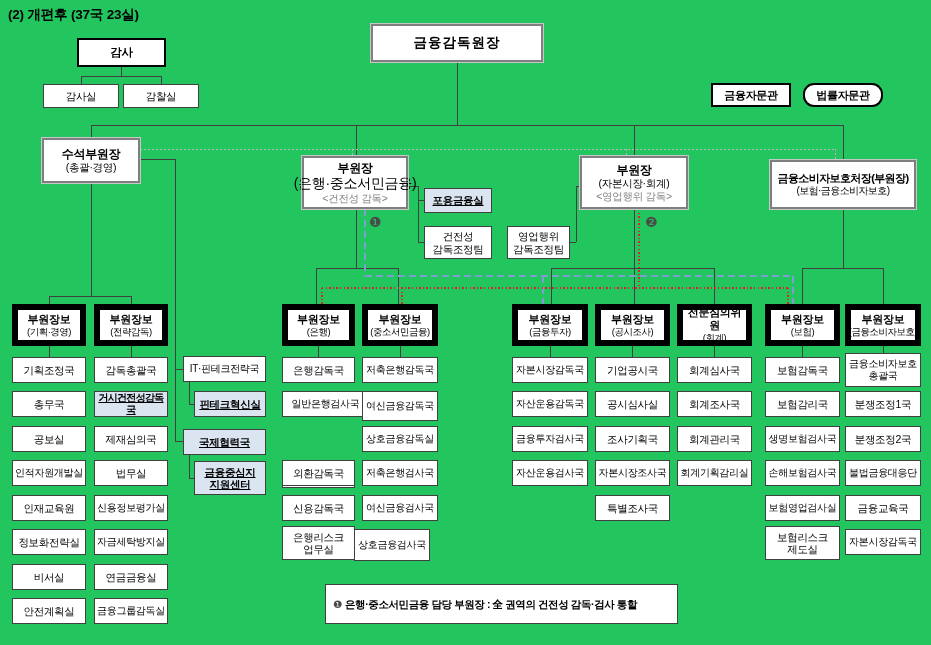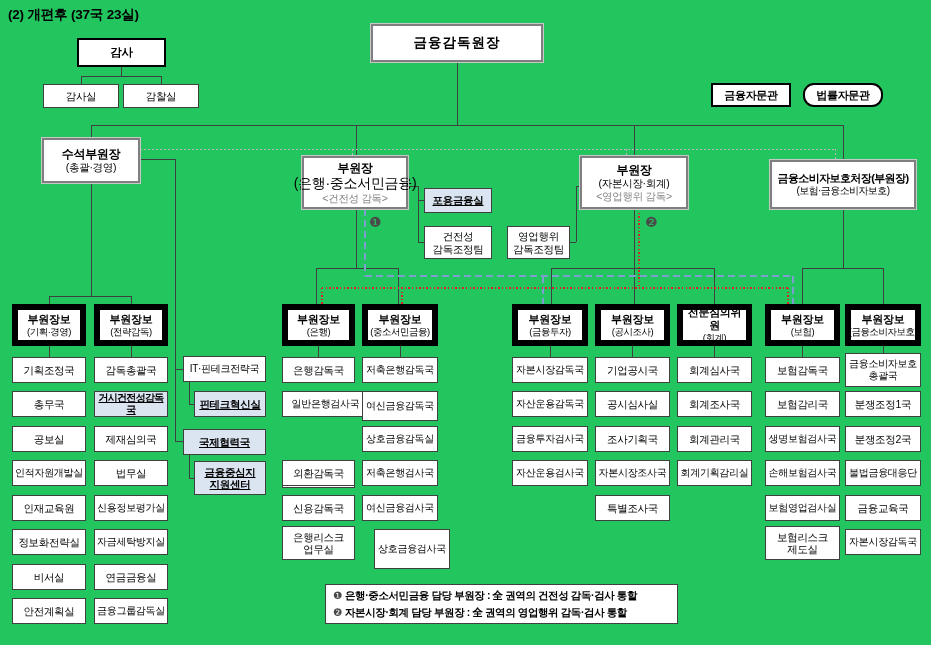--- a/index.html
+++ b/index.html
@@ -253,21 +253,21 @@
   <div class="bx" style="left:282px;top:460px;width:73px;height:26px;"><span>외환감독국</span></div>
   <div class="bx" style="left:282px;top:495px;width:73px;height:26px;"><span>신용감독국</span></div>
   <div class="bx" style="left:282px;top:526px;width:73px;height:34px;"><span>은행리스크
 업무실</span></div>
 
   <div class="bx" style="left:362px;top:357px;width:76px;height:26px;font-size:10px;"><span>저축은행감독국</span></div>
   <div class="bx" style="left:362px;top:391px;width:76px;height:30px;font-size:10px;"><span>여신금융감독국</span></div>
   <div class="bx" style="left:362px;top:426px;width:76px;height:26px;font-size:10px;"><span>상호금융감독실</span></div>
   <div class="bx" style="left:362px;top:460px;width:76px;height:26px;font-size:10px;"><span>저축은행검사국</span></div>
   <div class="bx" style="left:362px;top:495px;width:76px;height:26px;font-size:10px;"><span>여신금융검사국</span></div>
-  <div class="bx" style="left:374px;top:529px;width:76px;height:40px;font-size:10px;"><span>상호금융검사국</span></div>
+  <div class="bx" style="left:354px;top:529px;width:76px;height:32px;font-size:10px;"><span>상호금융검사국</span></div>
 
   <div class="bx" style="left:512px;top:357px;width:76px;height:26px;font-size:10px;"><span>자본시장감독국</span></div>
   <div class="bx" style="left:512px;top:391px;width:76px;height:26px;font-size:10px;"><span>자산운용감독국</span></div>
   <div class="bx" style="left:512px;top:426px;width:76px;height:26px;font-size:10px;"><span>금융투자검사국</span></div>
   <div class="bx" style="left:512px;top:460px;width:76px;height:26px;font-size:10px;"><span>자산운용검사국</span></div>
 
   <div class="bx" style="left:595px;top:357px;width:75px;height:26px;"><span>기업공시국</span></div>
   <div class="bx" style="left:595px;top:391px;width:75px;height:26px;"><span>공시심사실</span></div>
   <div class="bx" style="left:595px;top:426px;width:75px;height:26px;"><span>조사기획국</span></div>
   <div class="bx" style="left:595px;top:460px;width:75px;height:26px;font-size:10px;"><span>자본시장조사국</span></div>
@@ -289,16 +289,15 @@
   <div class="bx" style="left:845px;top:353px;width:76px;height:34px;font-size:10px;"><span>금융소비자보호
 총괄국</span></div>
   <div class="bx" style="left:845px;top:391px;width:76px;height:26px;"><span>분쟁조정1국</span></div>
   <div class="bx" style="left:845px;top:426px;width:76px;height:26px;"><span>분쟁조정2국</span></div>
   <div class="bx" style="left:845px;top:460px;width:76px;height:26px;font-size:10px;"><span>불법금융대응단</span></div>
   <div class="bx" style="left:845px;top:495px;width:76px;height:26px;"><span>금융교육국</span></div>
   <div class="bx" style="left:845px;top:529px;width:76px;height:26px;font-size:10px;"><span>자본시장감독국</span></div>
 
   <div class="legend">
     <div class="row"><span class="b">❶</span><span>은행·중소서민금융 담당 부원장 : 全 권역의 건전성 감독·검사 통할</span></div>
-    <div class="row"><span class="b">❷</span><span>자본시장·회계 담당 부원장 : 全 권역의 영업행위 감독·검사 통할</span></div>
   </div>
 
 </div>
 
 </body></html>

